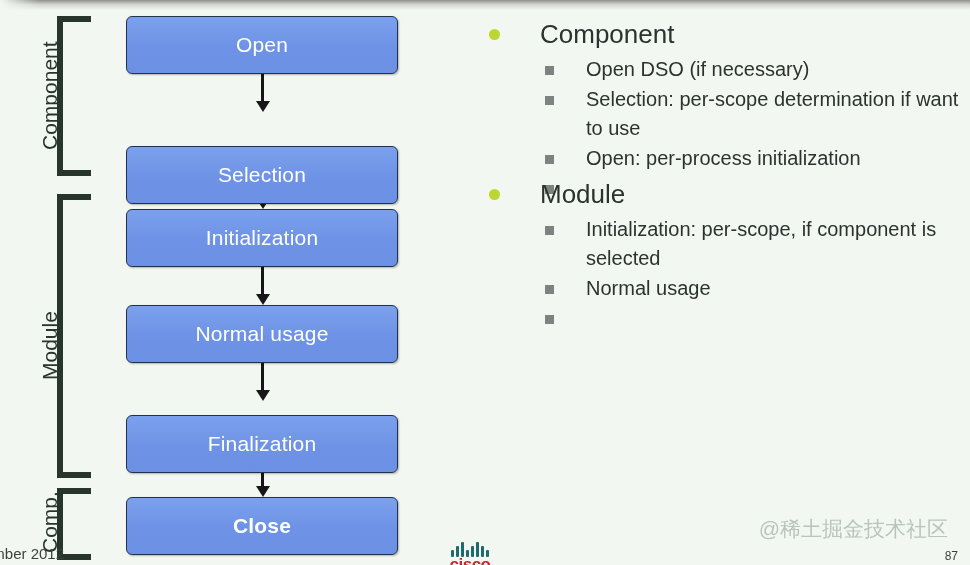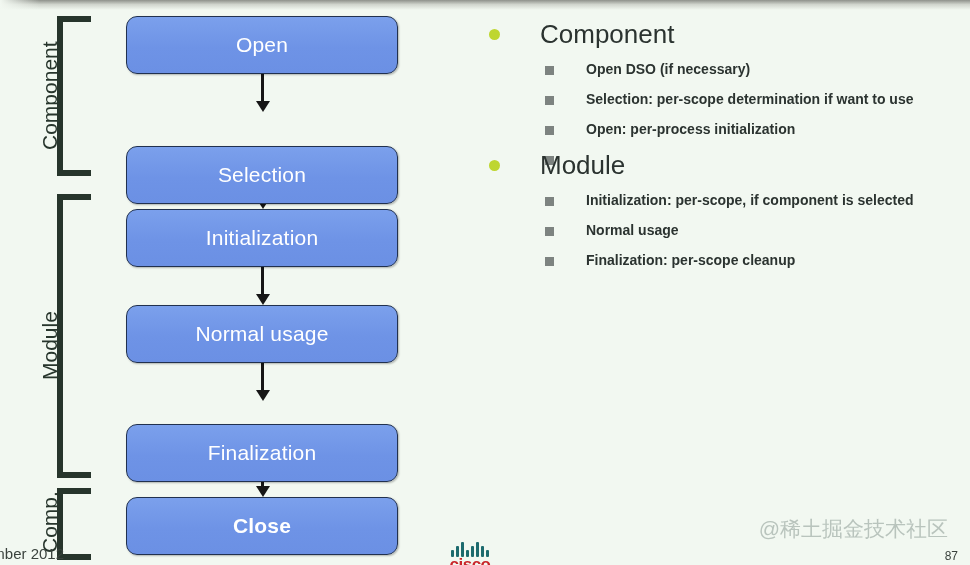--- a/index.html
+++ b/index.html
@@ -31,21 +31,21 @@
     width: 40px; height: 10px;
     background: linear-gradient(to right, rgba(242,248,241,1) 0%, rgba(242,248,241,0) 100%);
   }
 
   
   .flow-box {
     position: absolute;
     left: 126px;
     width: 272px;
     height: 58px;
-    border-radius: 11px;
+    border-radius: 6px;
     border: 1.4px solid #21314f;
     background: linear-gradient(to bottom, #7ba0ec 0%, #6e93e6 55%, #6b90e4 100%);
     box-shadow: 1px 1px 2px rgba(0,0,0,0.28);
     color: #ffffff;
     font-size: 21px;
     display: flex;
     align-items: center;
     justify-content: center;
     letter-spacing: 0.2px;
     box-sizing: border-box;
@@ -106,24 +106,23 @@
     left: 37px;
     top: 15px;
     width: 11px;
     height: 11px;
     border-radius: 50%;
     background: #bed630;
   }
   .lvl2 {
     position: relative;
     padding-left: 134px;
-    font-size: 14px;
+    font-size: 20px;
     line-height: 29px;
     margin-bottom: 1px;
-    font-weight: bold;
   }
   .lvl2 .sq {
     position: absolute;
     left: 93px;
     top: 11px;
     width: 9px;
     height: 9px;
     background: #7d8380;
   }
 
@@ -196,35 +195,35 @@
       <div class="brk-label" style="left: 38px; top: 553px;">Comp.</div>
       <div class="connector" style="top: 74px; height: 28px;"></div>
       <div class="connector" style="top: 170px; height: 29px;"></div>
       <div class="connector" style="top: 267px; height: 28px;"></div>
       <div class="connector" style="top: 363px; height: 28px;"></div>
       <div class="connector" style="top: 459px; height: 28px;"></div>
       <div class="flow-box" style="top: 16px;">Open</div>
       <div class="flow-box" style="top: 112px; margin-top: 34px;">Selection</div>
       <div class="flow-box" style="top: 209px;">Initialization</div>
       <div class="flow-box" style="top: 305px;">Normal usage</div>
-      <div class="flow-box" style="top: 424px; text-align: right;">Finalization</div>
+      <div class="flow-box" style="top: 415px; text-align: right;">Finalization</div>
       <div class="flow-box" style="top: 497px; font-weight: bold;">Close</div>
     </div>
 
   <div id="bullets">
       <div class="lvl1"><span class="dot"></span><span>Component</span></div>
       <div class="lvl2"><span class="sq"></span><span>Open DSO (if necessary)</span></div>
       <div class="lvl2"><span class="sq"></span><span>Selection: per-scope determination if want to use</span></div>
       <div class="lvl2"><span class="sq"></span><span>Open: per-process initialization</span></div>
       <div class="lvl2"><span class="sq"></span></div>
       <div class="lvl2"><span class="sq"></span></div>
       <div class="lvl1"><span class="dot"></span><span>Module</span></div>
       <div class="lvl2"><span class="sq"></span><span>Initialization: per-scope, if component is selected</span></div>
       <div class="lvl2"><span class="sq"></span><span>Normal usage</span></div>
-      <div class="lvl2"><span class="sq"></span><span>Finalization: per-scope cleanup</span></div>
+      <div class="lvl2"><span class="sq"></span></div>
     </div>
 
   <div id="footer-date">ember 2012</div>
 
   <div id="cisco-logo">
     <div id="cisco-bars">
         <i style="height: 7px; background: rgb(29, 107, 110);"></i>
         <i style="height: 11px; background: rgb(29, 107, 110);"></i>
         <i style="height: 15px; background: rgb(29, 107, 110);"></i>
         <i style="height: 7px; background: rgb(29, 107, 110);"></i>

